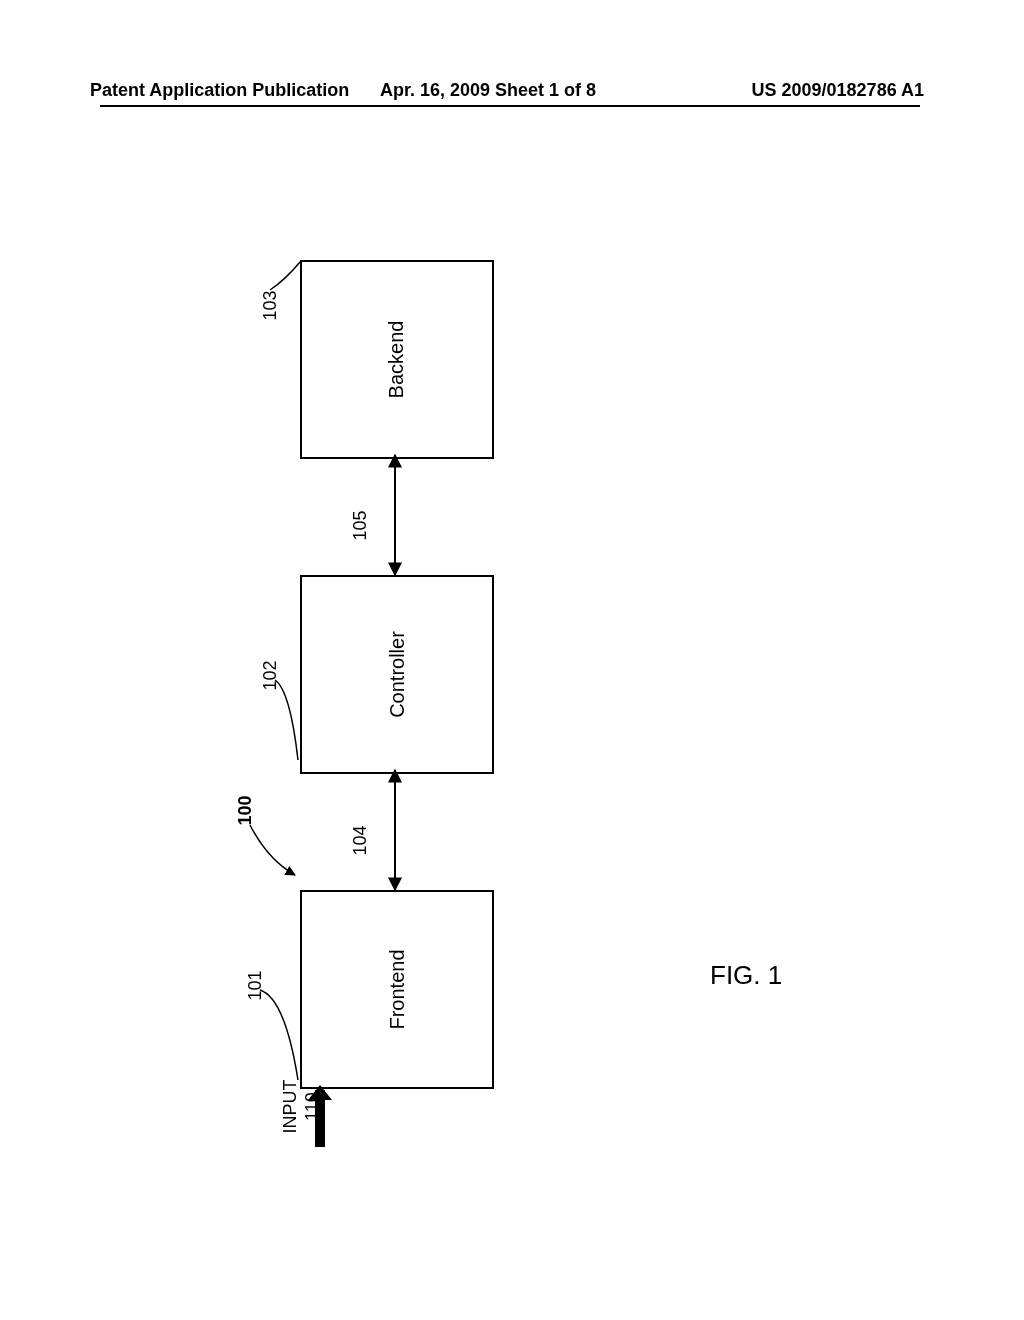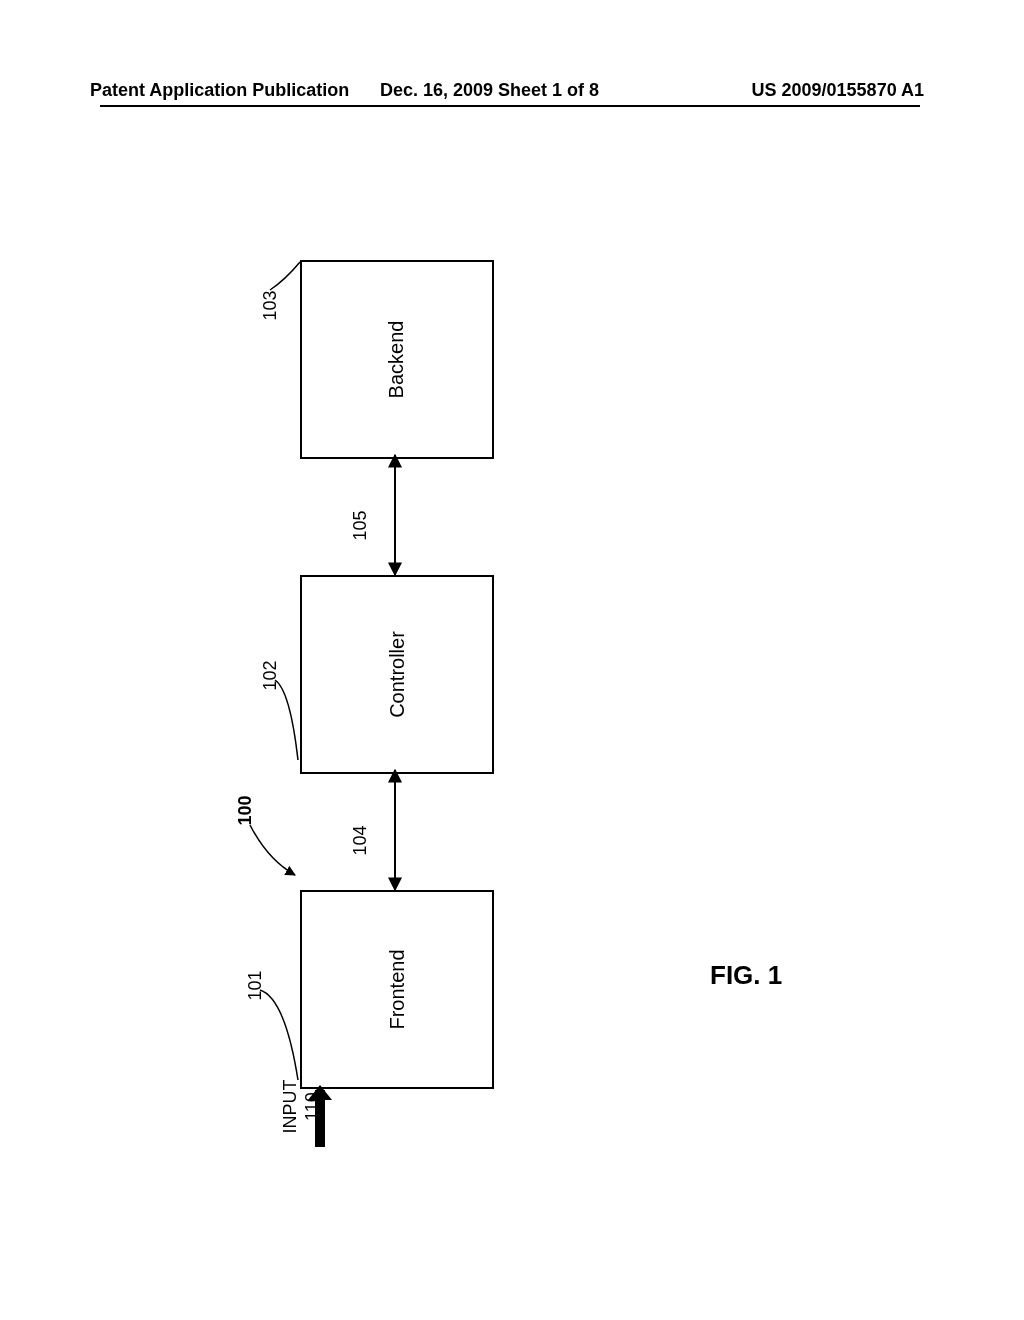--- a/index.html
+++ b/index.html
@@ -51,40 +51,40 @@
   .ref-label {
     position: absolute;
     transform: rotate(-90deg);
     font-size: 18px;
     color: #000;
     white-space: nowrap;
   }
   .fig-label {
     position: absolute;
     font-size: 26px;
-    font-weight: bold;
+    font-weight: normal;
     color: #000;
     text-align: center;
   }
   svg.diagram-svg {
     position: absolute;
     top: 0;
     left: 0;
     width: 1024px;
     height: 1320px;
     pointer-events: none;
   }
 </style>
 </head>
 <body>
 
 <div class="page-header">
   <span class="left">Patent Application Publication</span>
-  <span class="mid">Dec. 16, 2009  Sheet 1 of 8</span>
-  <span class="right">US 2009/0155870 A1</span>
+  <span class="mid">Apr. 16, 2009  Sheet 1 of 8</span>
+  <span class="right">US 2009/0182786 A1</span>
 </div>
 <div class="header-rule"></div>
 
 <div class="box" style="left:300px; top:890px; width:190px; height:195px;">
   <span>Frontend</span>
 </div>
 
 <div class="box" style="left:300px; top:575px; width:190px; height:195px;">
   <span>Controller</span>
 </div>

